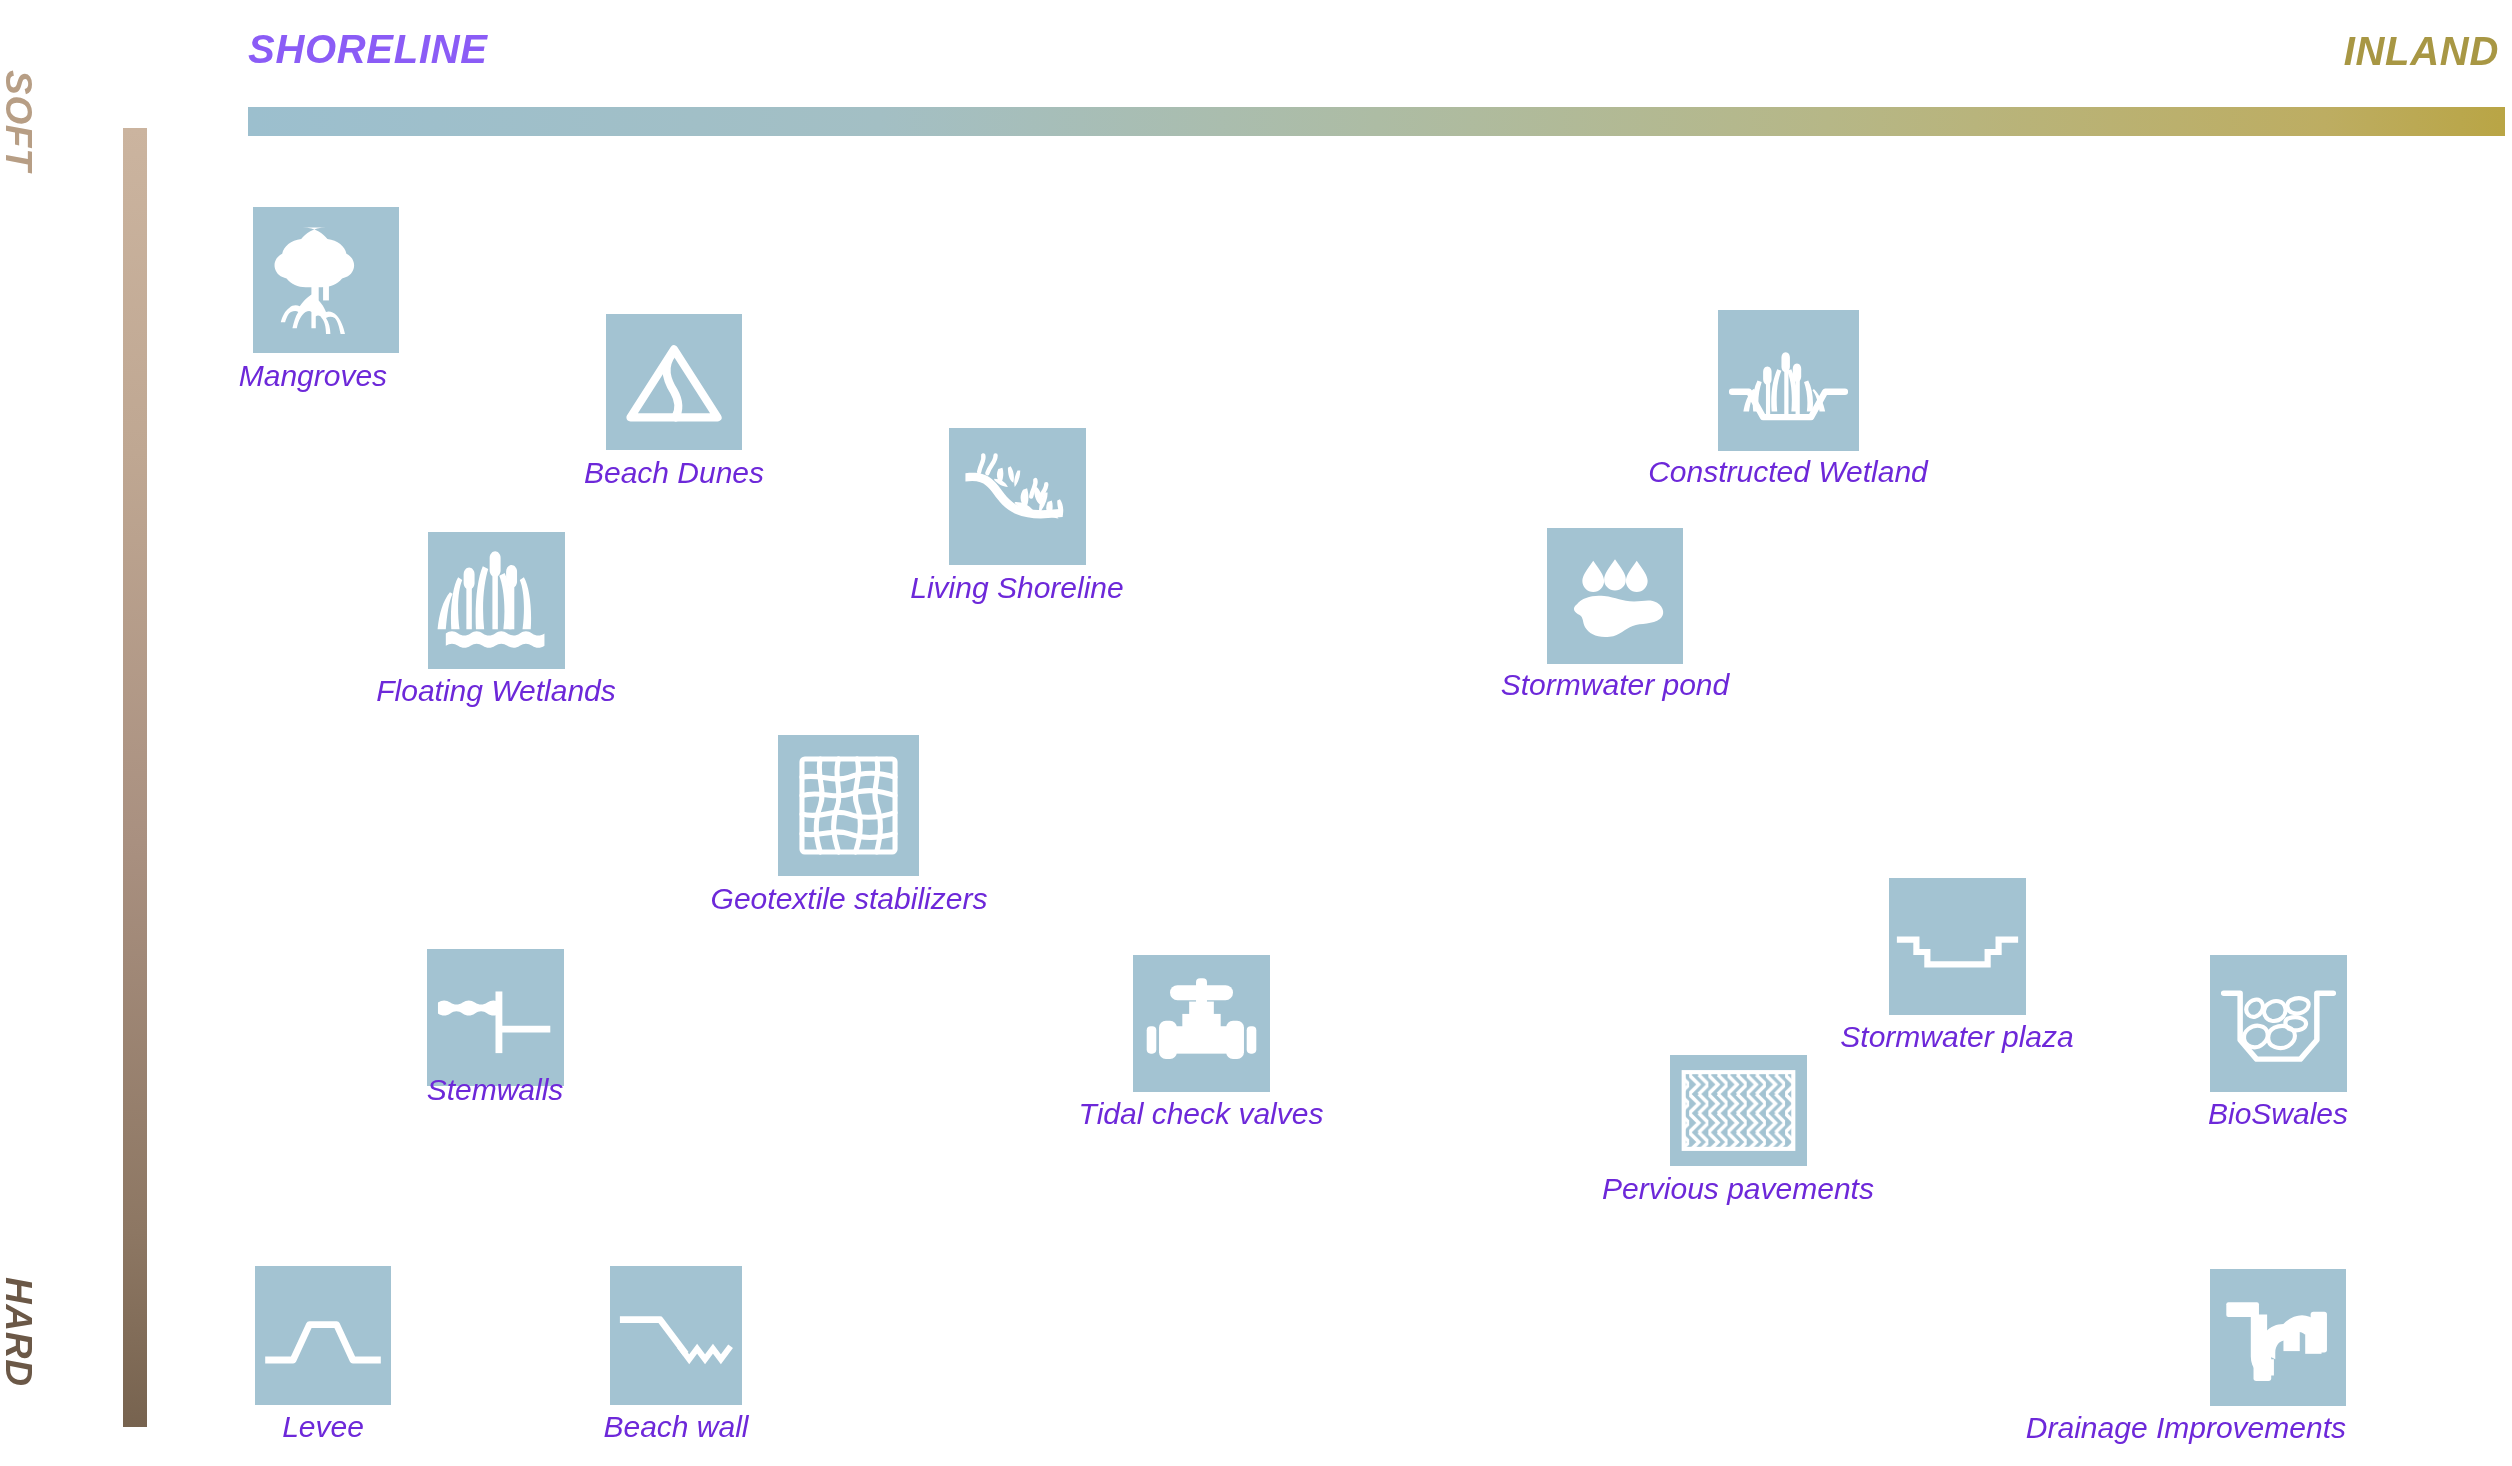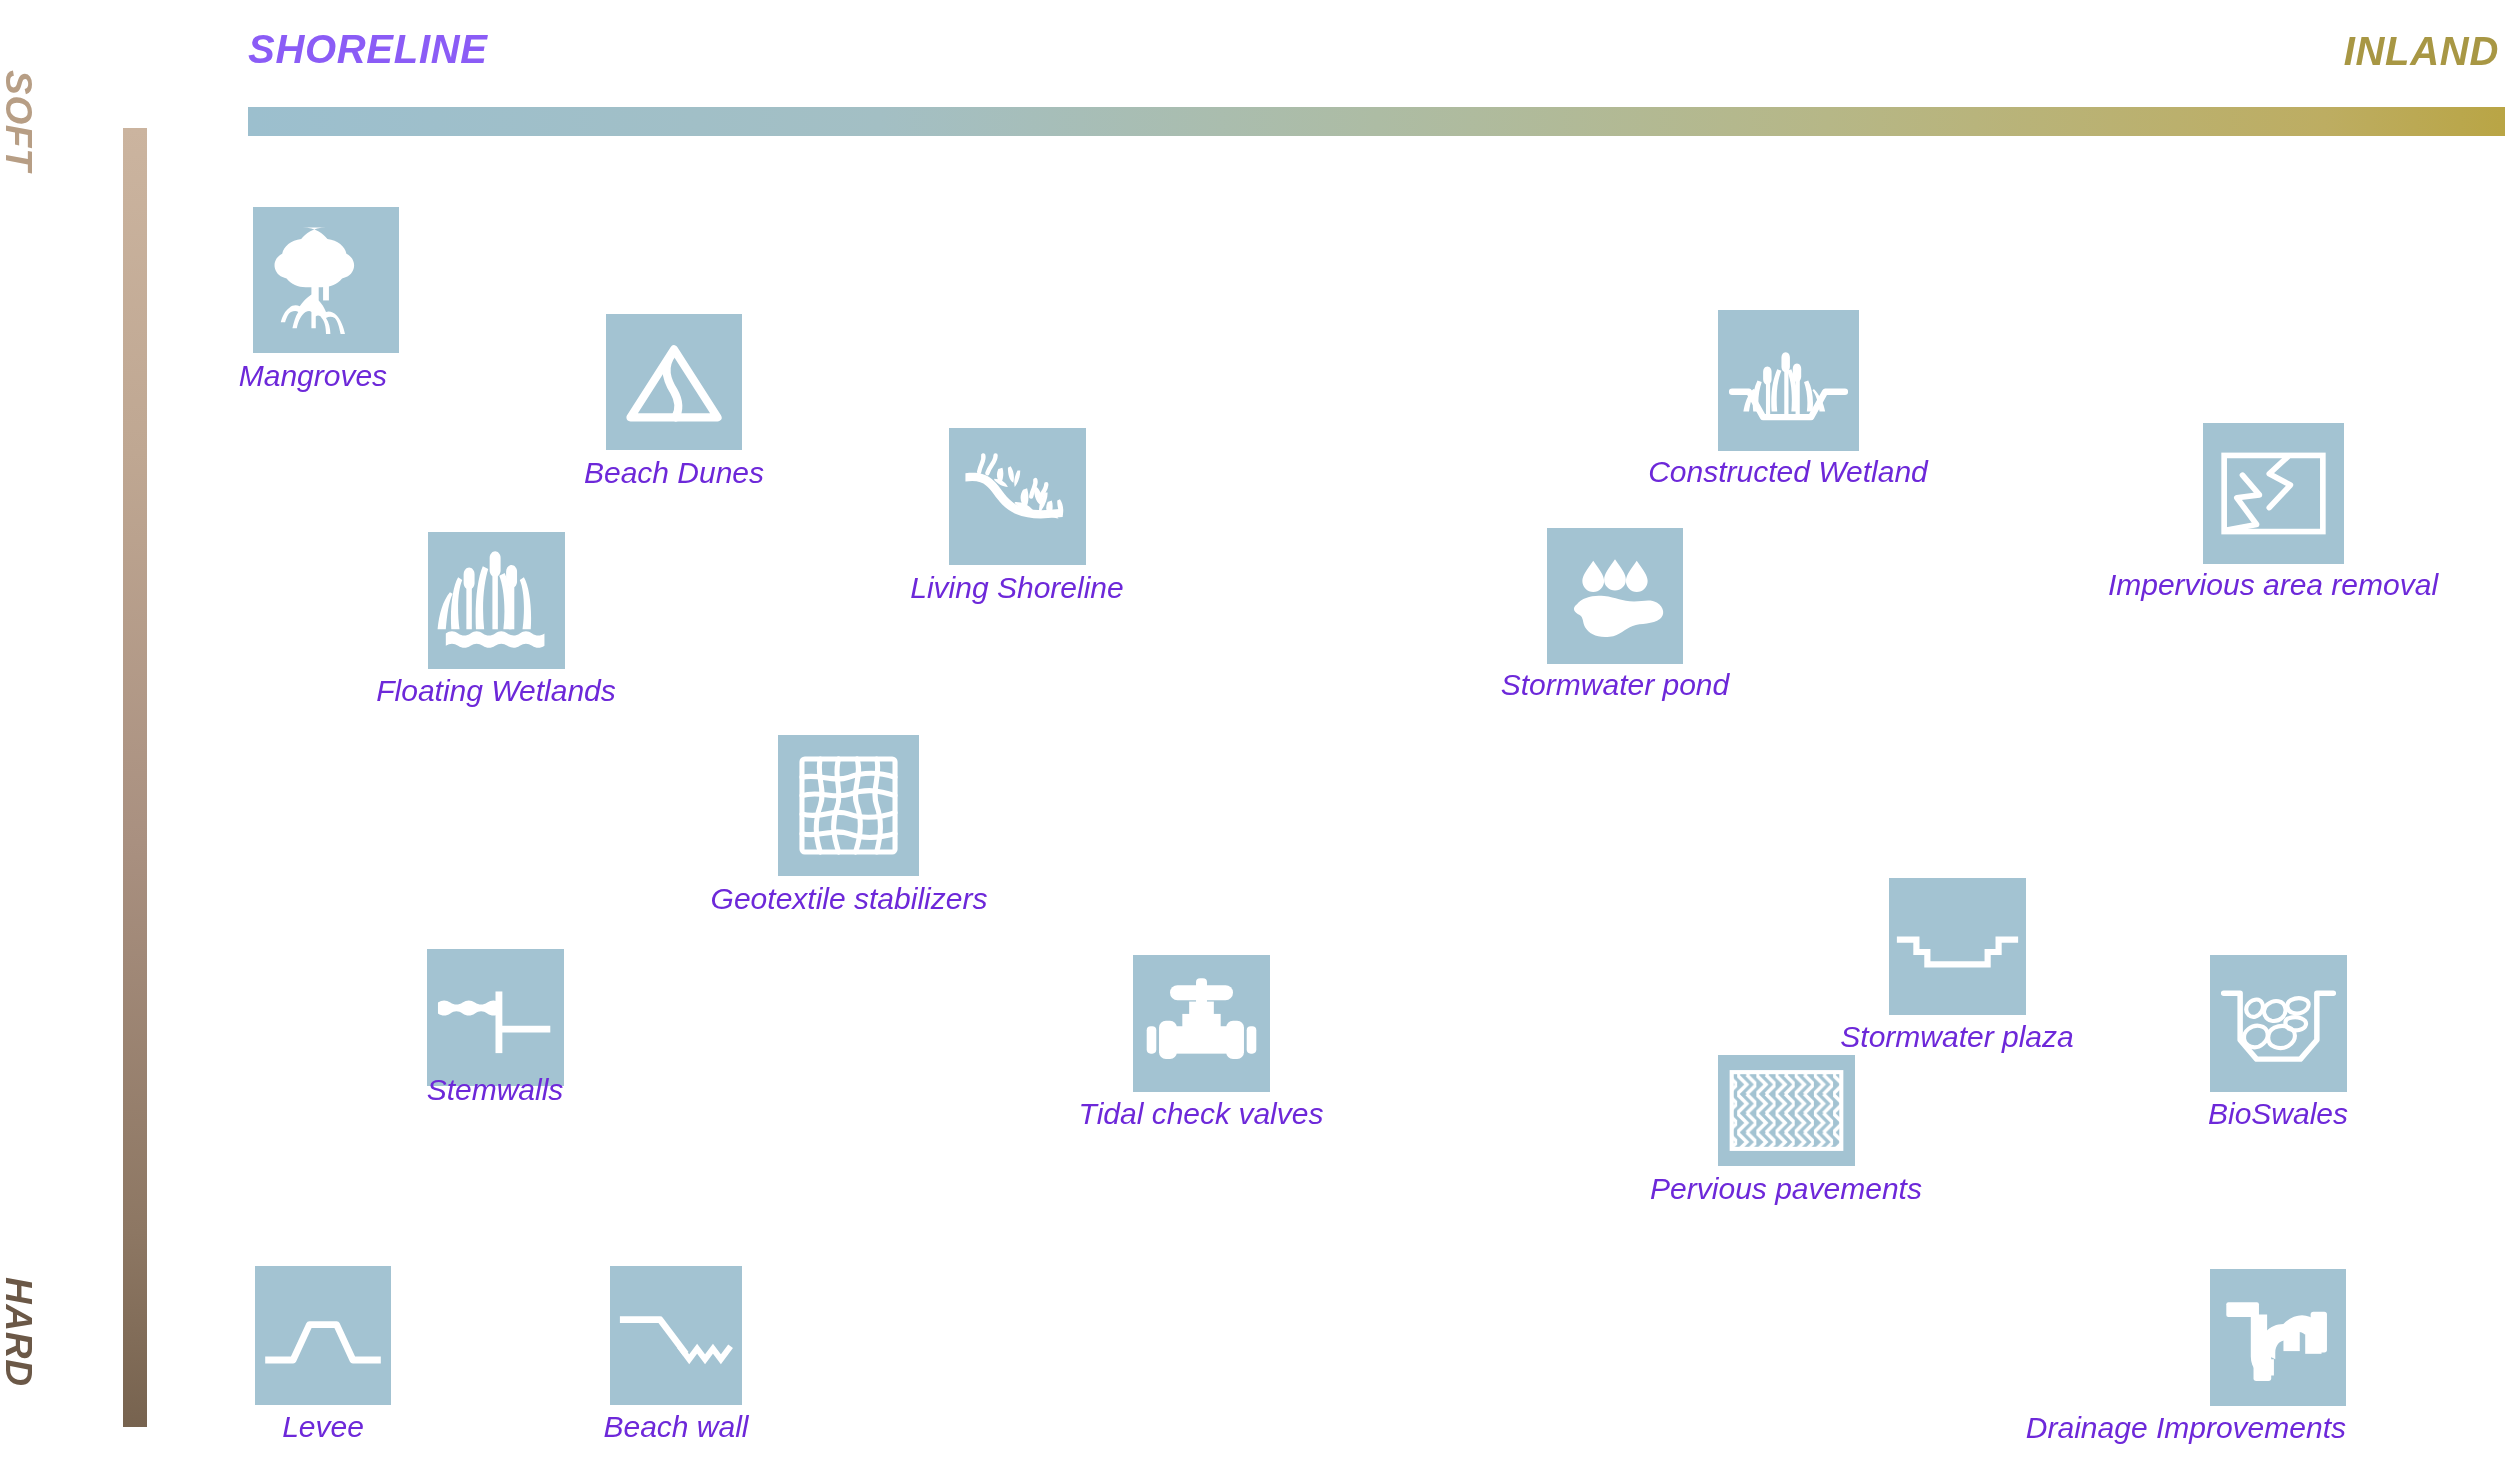--- a/index.html
+++ b/index.html
@@ -145,30 +145,20 @@
         <path fill="#fff" d="M35 40c-2 0-3 2-3 4v5c0 2 1 4 3 4s3-2 3-4v-5c0-2-1-4-3-4z"></path>
         <path fill="#fff" d="M34 48h3v26h-3z"></path>
         <path fill="#fff" d="M42 42c-3 7-5 17-4 30h4c-1-12 0-22 3-29zM52 42c3 7 5 17 4 30h-4c1-12 0-22-3-29z"></path>
         <path fill="#fff" d="M28 50c-3 6-4 14-3 22h4c-1-8 0-15 2-21zM64 50c3 6 4 14 3 22h-4c1-8 0-15-2-21z"></path>
         <path fill="#fff" d="M25 56c-4 4-6 10-7 16h4c1-6 2-11 5-15zM68 56c4 4 7 10 8 16h-4c-1-6-2-11-5-15z"></path>
       </svg>
     </div>
     <div class="measure-label lbl-center" style="left:70px; top:146px;">Constructed Wetland</div>
   </div>
 
-  <div class="measure" style="left:2203px; top:423px;">
-    <div class="icon-tile" style="width: 141px; height: 141px; background: rgb(163, 195, 210);">
-      <svg viewBox="0 0 100 100">
-        <rect x="15" y="23" width="70" height="54" fill="none" stroke="#fff" stroke-width="4"></rect>
-        <path fill="none" stroke="#fff" stroke-width="4" stroke-linejoin="round" stroke-linecap="round" d="M16 76 L38 72 L24 53 L40 51 L28 37"></path>
-        <path fill="none" stroke="#fff" stroke-width="4" stroke-linejoin="round" stroke-linecap="round" d="M60 24 L47 36 L62 44 L47 60"></path>
-      </svg>
-    </div>
-    <div class="measure-label lbl-center" style="left:70px; top:146px;">Impervious area removal</div>
-  </div>
 
   <div class="measure" style="left:428px; top:532px;">
     <div class="icon-tile" style="width: 137px; height: 137px; background: rgb(163, 195, 210);">
       <svg viewBox="0 0 100 100">
         <path fill="#fff" d="M49 14c-2 0-4 2-4 5v9c0 3 2 5 4 5s4-2 4-5v-9c0-3-2-5-4-5z"></path>
         <path fill="#fff" d="M47 28h4v43h-4z"></path>
         <path fill="#fff" d="M61 24c-2 0-4 2-4 5v7c0 3 2 5 4 5s4-2 4-5v-7c0-3-2-5-4-5z"></path>
         <path fill="#fff" d="M59 35h4v36h-4z"></path>
         <path fill="#fff" d="M30 26c-2 0-4 2-4 5v6c0 3 2 5 4 5s4-2 4-5v-6c0-3-2-5-4-5z"></path>
         <path fill="#fff" d="M28 36h4v35h-4z"></path>
@@ -260,21 +250,21 @@
         <rect x="31" y="52" width="38" height="20" fill="#fff"></rect>
         <rect x="19" y="48" width="13" height="28" rx="5" fill="#fff"></rect>
         <rect x="10" y="52" width="7" height="20" rx="3" fill="#fff"></rect>
         <rect x="68" y="48" width="13" height="28" rx="5" fill="#fff"></rect>
         <rect x="83" y="52" width="7" height="20" rx="3" fill="#fff"></rect>
       </svg>
     </div>
     <div class="measure-label lbl-center" style="left:68px; top:143px;">Tidal check valves</div>
   </div>
 
-  <div class="measure" style="left:1718px; top:1055px;">
+  <div class="measure" style="left:1670px; top:1055px;">
     <div class="icon-tile" style="width: 137px; height: 111px; background: rgb(163, 195, 210);">
       <svg viewBox="0 0 100 80">
         <defs>
           <pattern id="herring" width="14" height="14" patternUnits="userSpaceOnUse">
             <rect width="14" height="14" fill="#A3C3D2"></rect>
             <path d="M0 0 L7 7 L0 14" fill="none" stroke="#fff" stroke-width="2.6"></path>
             <path d="M7 0 L14 7 L7 14" fill="none" stroke="#fff" stroke-width="2.6"></path>
           </pattern>
         </defs>
         <rect x="10" y="12" width="80" height="56" fill="url(#herring)" stroke="#fff" stroke-width="3"></rect>

